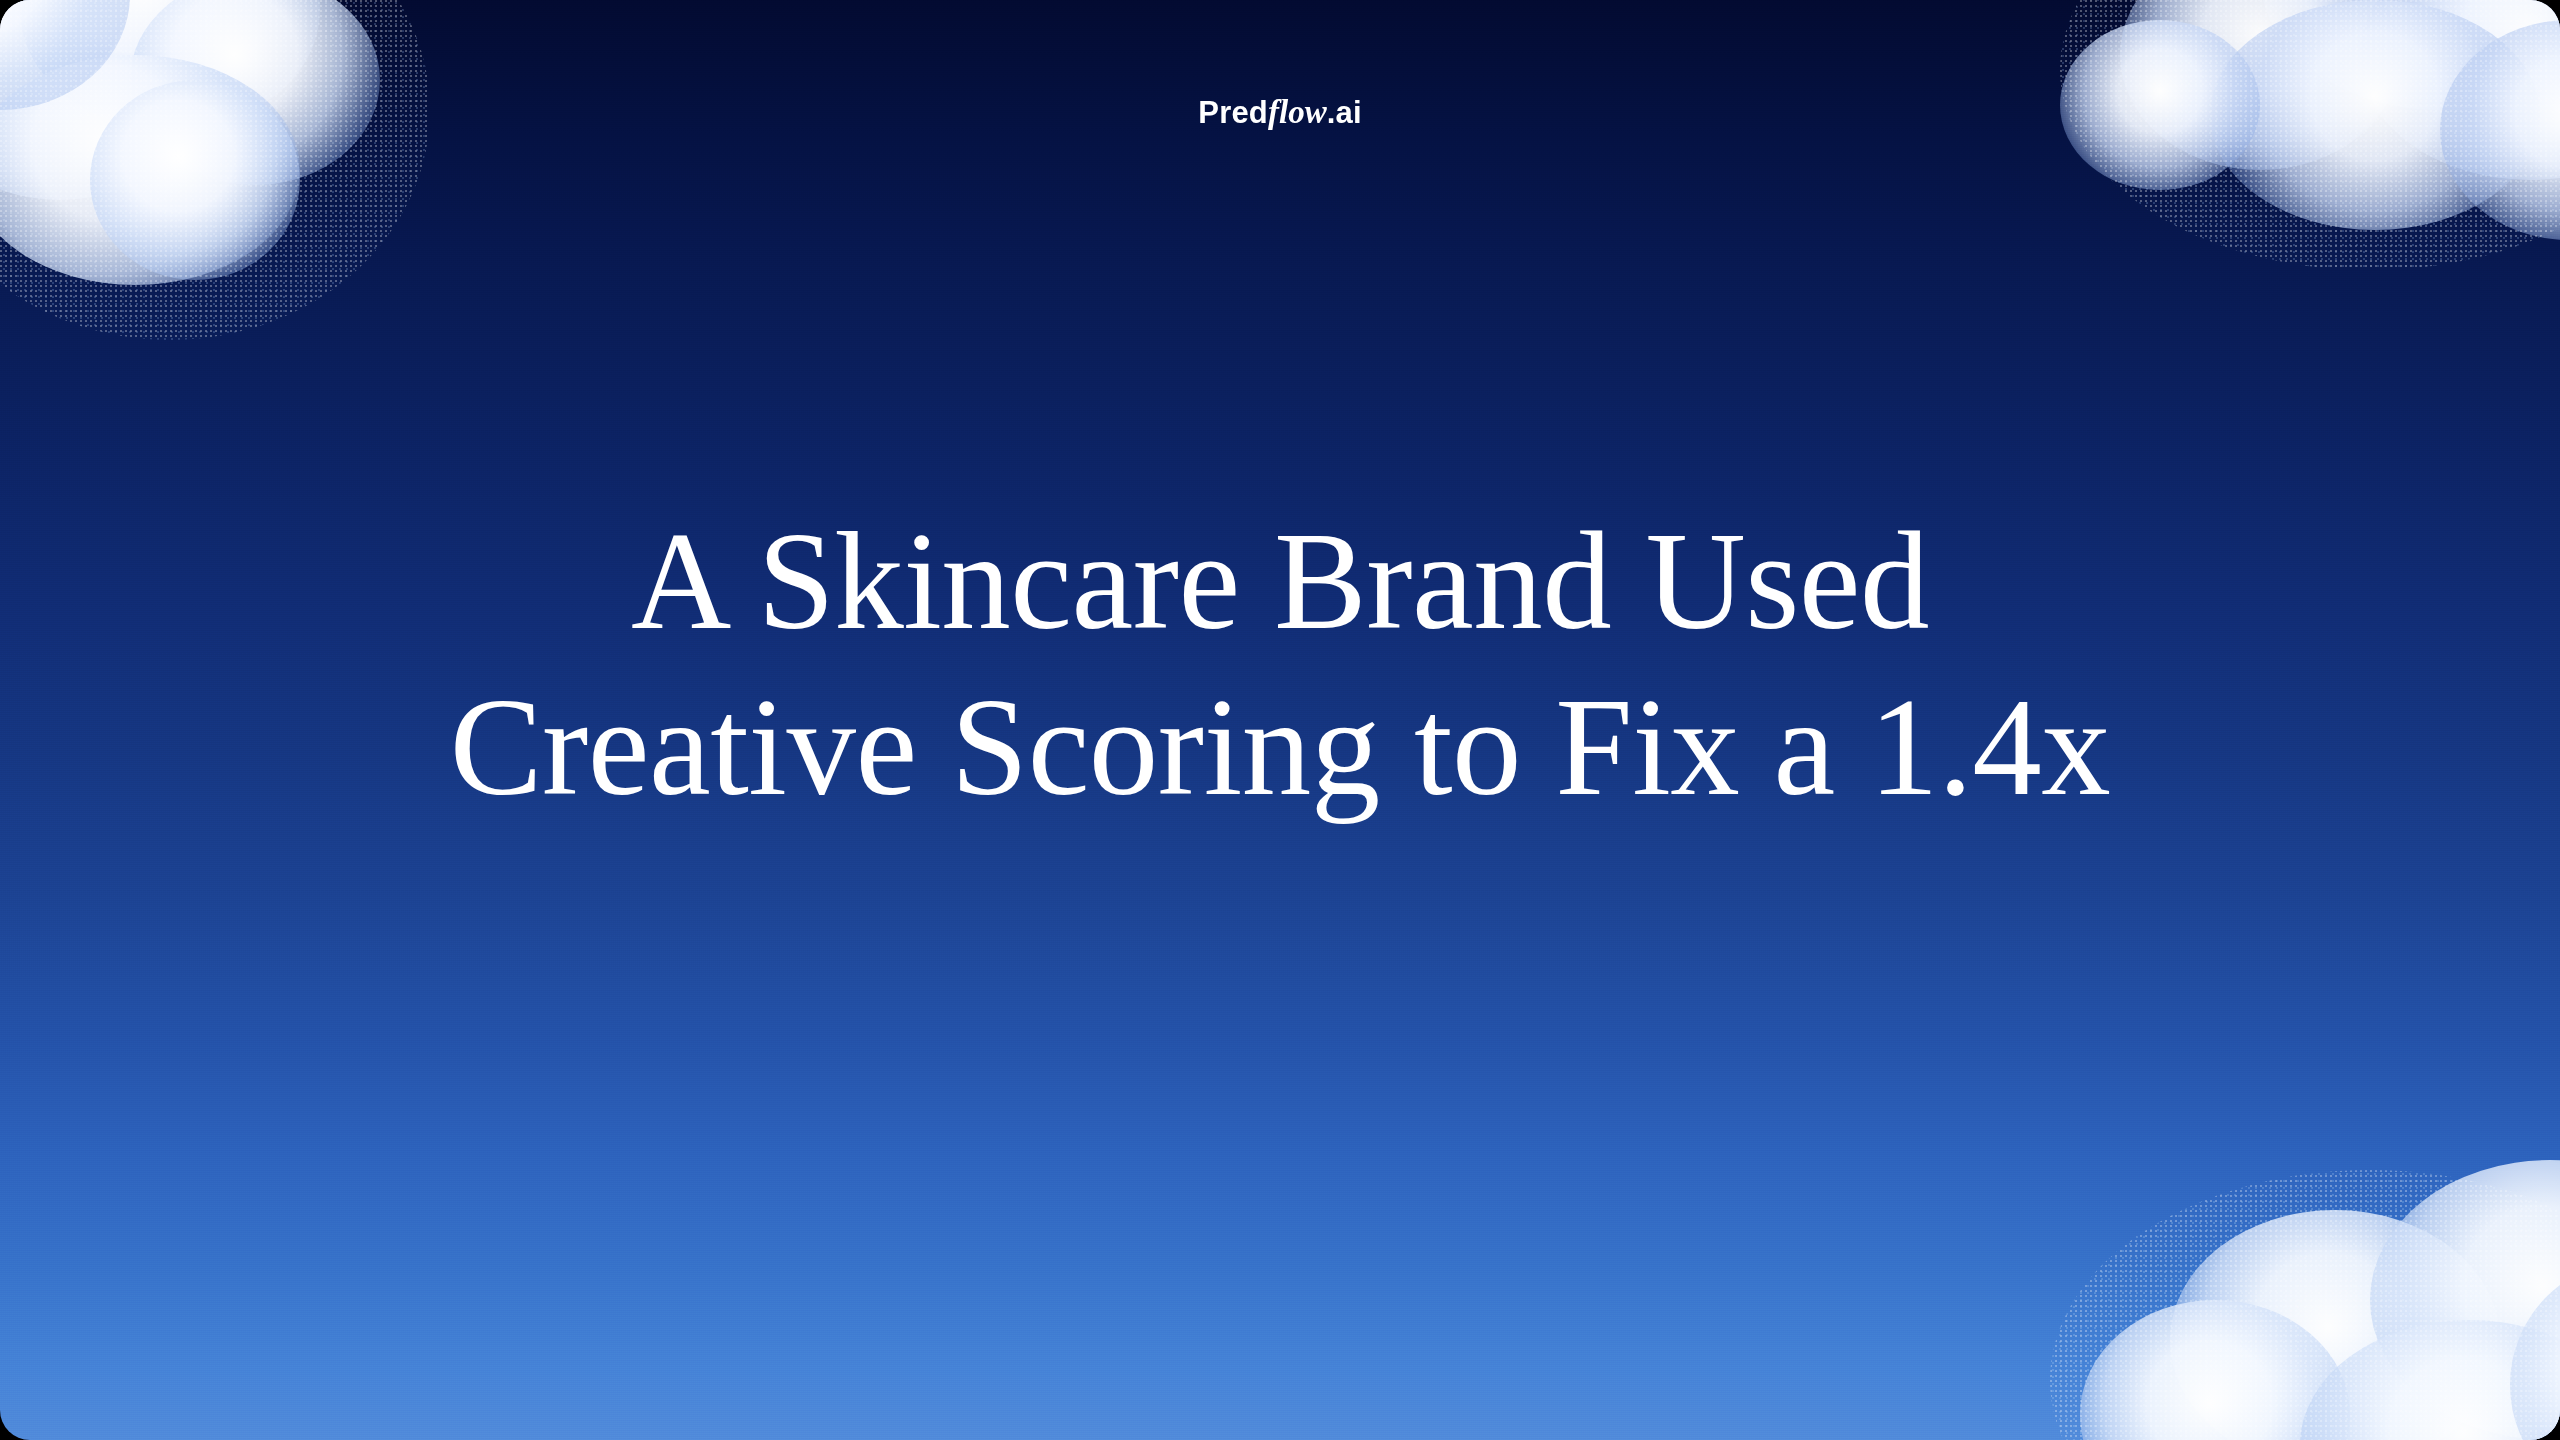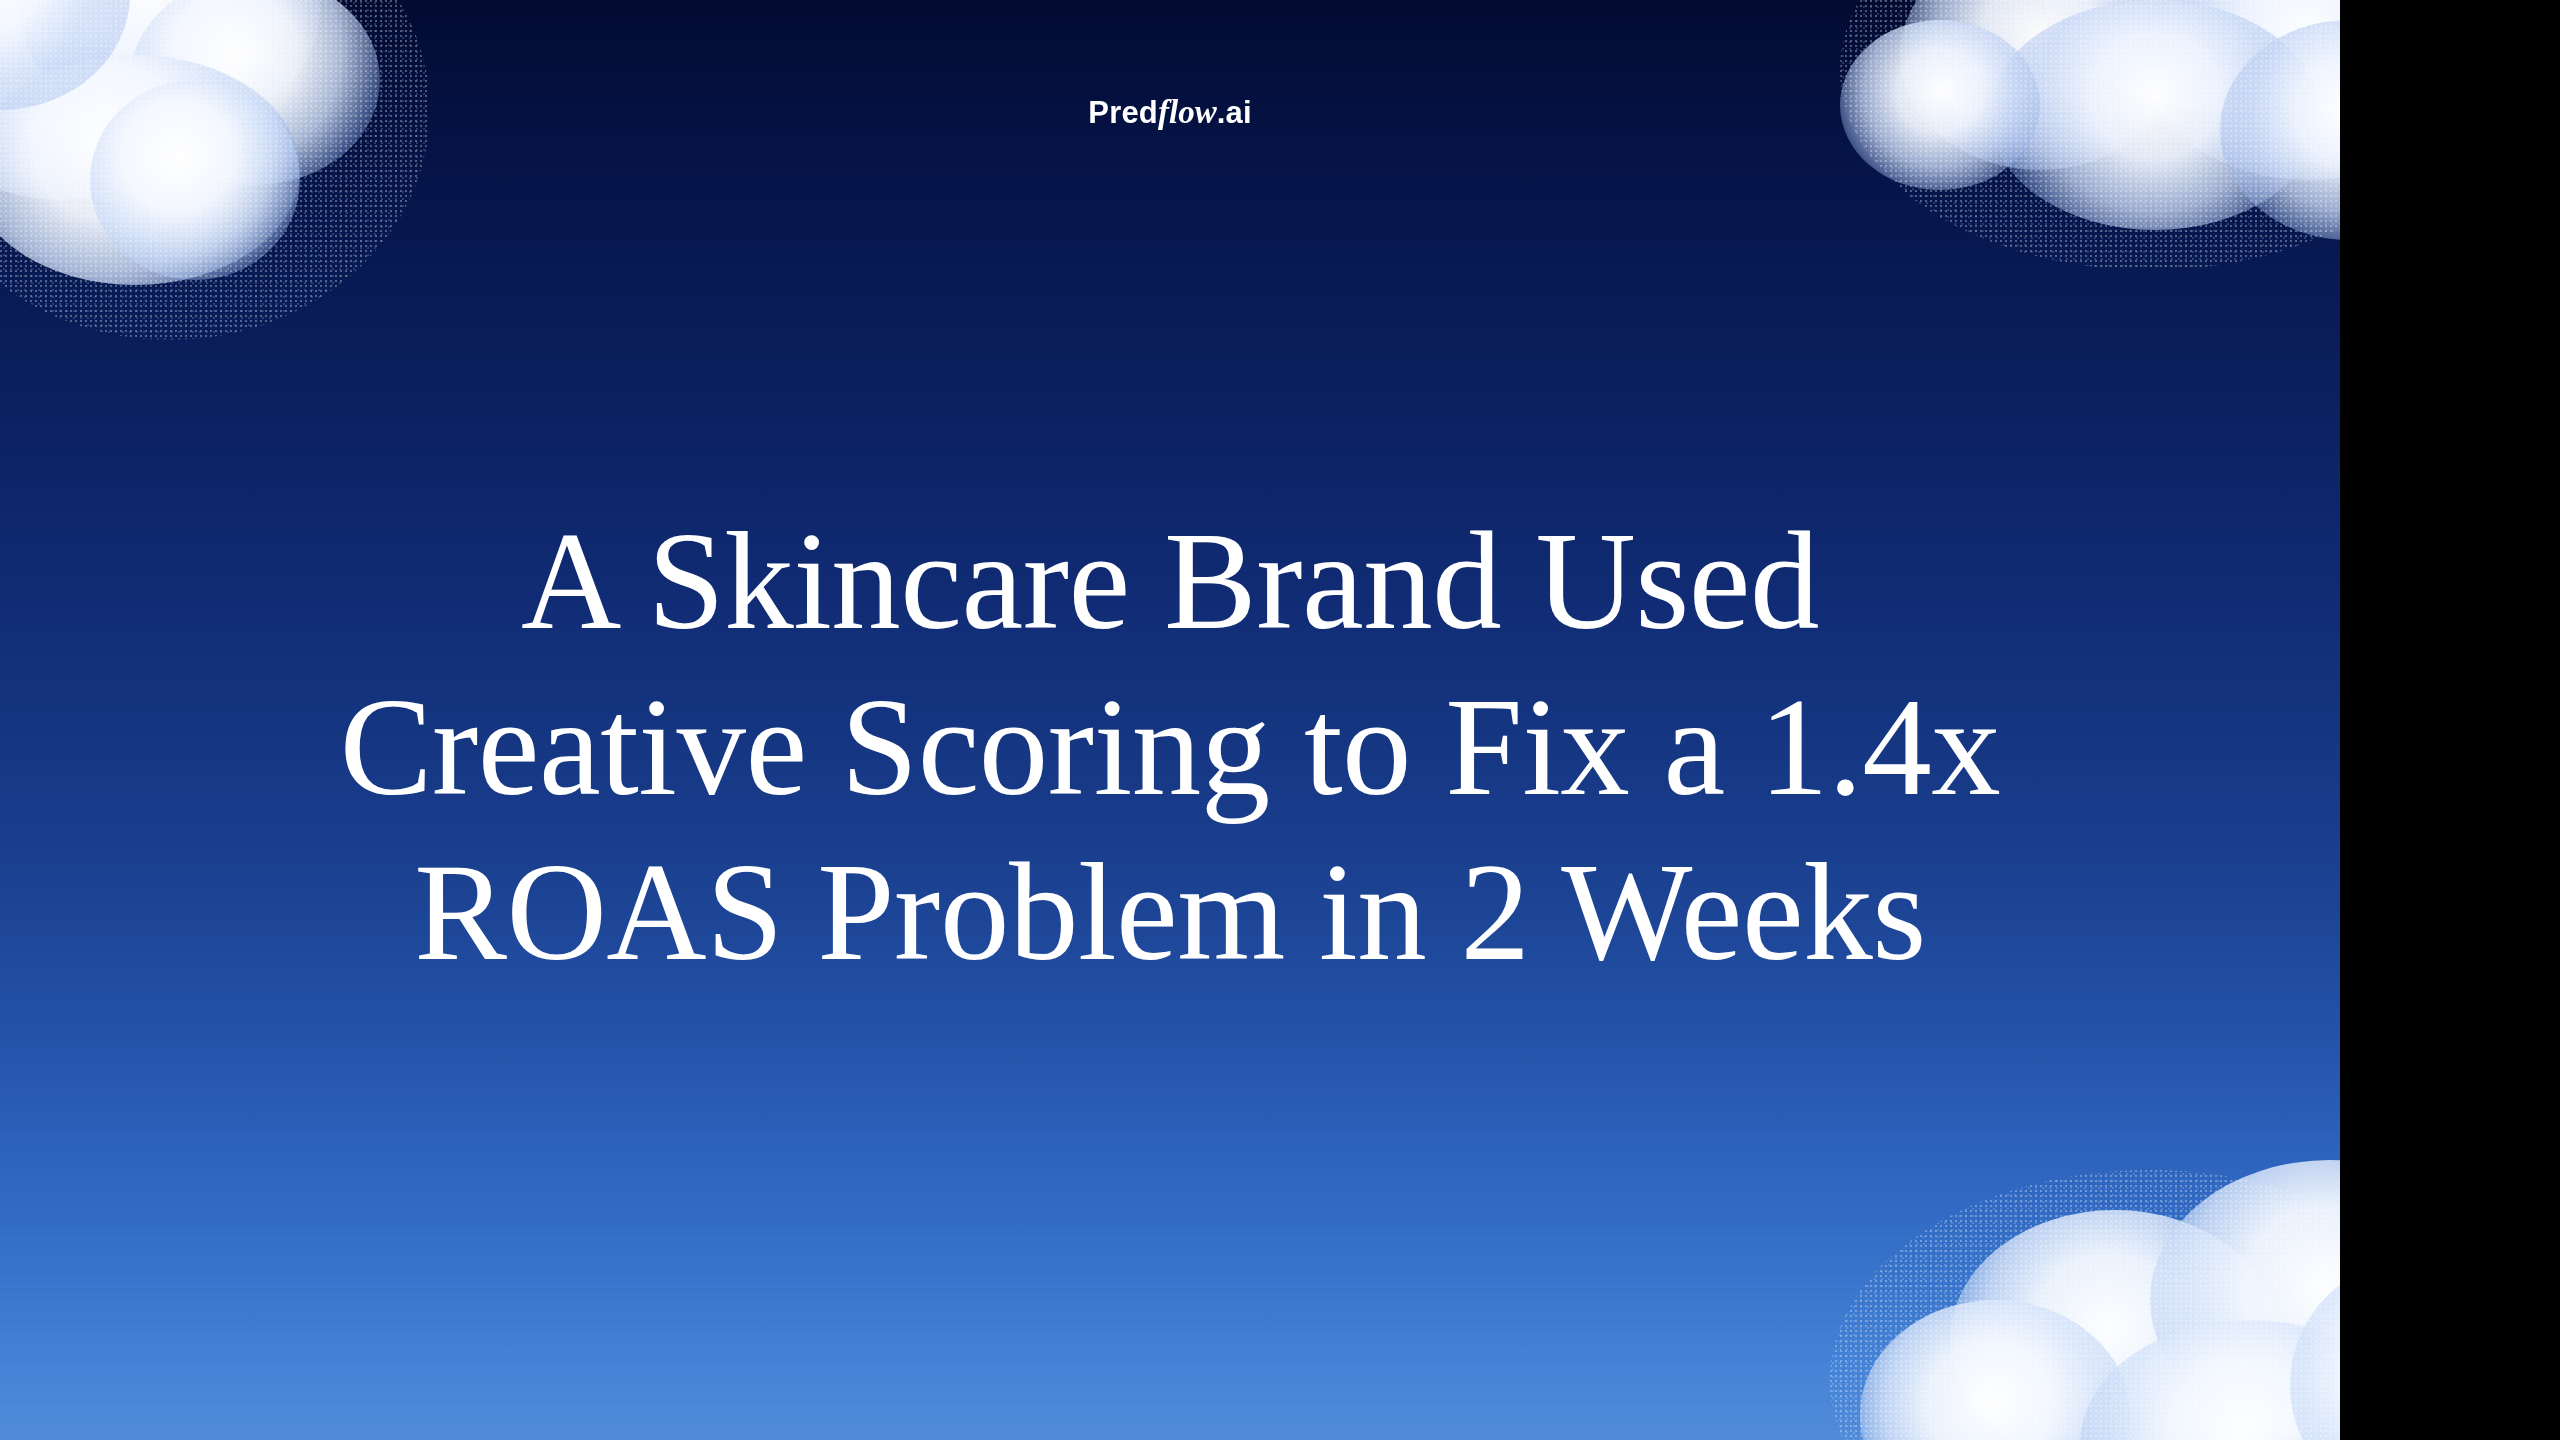--- a/index.html
+++ b/index.html
@@ -2,39 +2,40 @@
 <html><head>
 <meta charset="utf-8">
 <style>
   html, body {
     margin: 0;
     padding: 0;
     background: #000;
   }
   #stage {
     position: relative;
-    width: 2340px;
+    width: 2560px;
     height: 1440px;
     overflow: hidden;
     font-family: "Liberation Sans", sans-serif;
     
     background:
       linear-gradient(to bottom,
         #020a30 0%,
         #041141 9%,
         #07184f 18%,
         #0b2160 30%,
         #102b72 42%,
         #15357f 52%,
         #1b4190 62%,
         #2350a7 72%,
         #2c60bb 80%,
         #3670c9 88%,
         #4480d6 95%,
         #4f88da 100%);
+    border-radius: 30px;
   }
 
   
   #grain {
     position: absolute;
     inset: 0;
     pointer-events: none;
     opacity: .28;
     mix-blend-mode: overlay;
     background-image:
@@ -172,16 +173,15 @@
 
   <div id="grain"></div>
 
   <div id="logo">
     <span>Pred</span><span class="flow">flow</span><span>.ai</span>
   </div>
 
   <h1 id="headline">
     <span class="ln">A Skincare Brand Used</span>
     <span class="ln">Creative Scoring to Fix a 1.4x</span>
-    <span class="ln">ROAS Problem in 2 Weeks</span>
   </h1>
 
 </div>
 
 </body></html>

